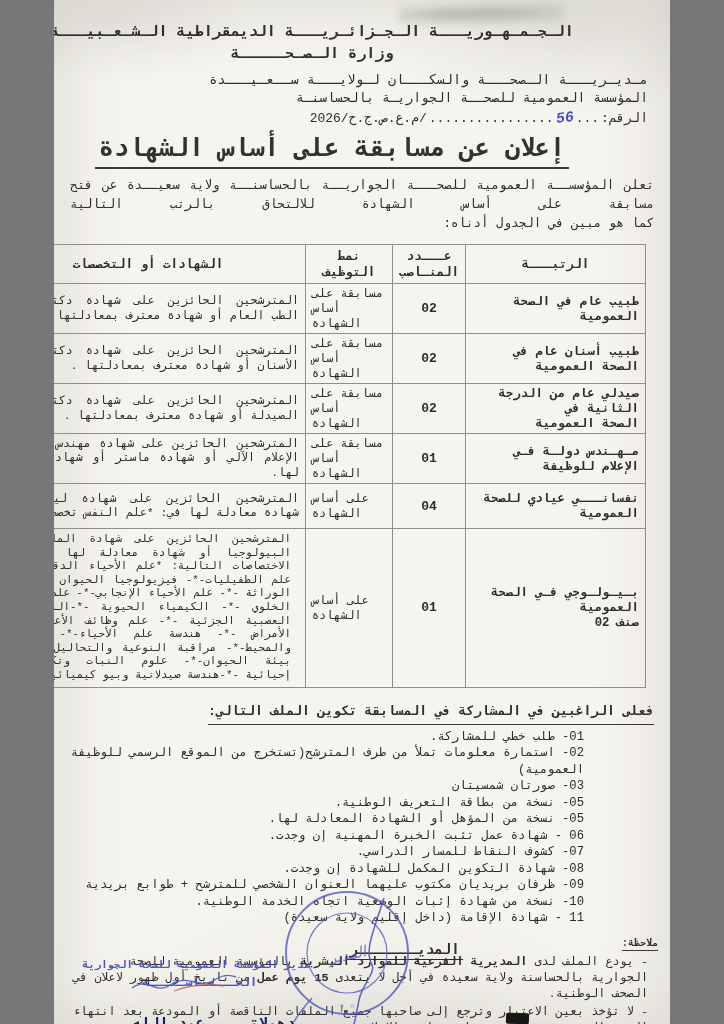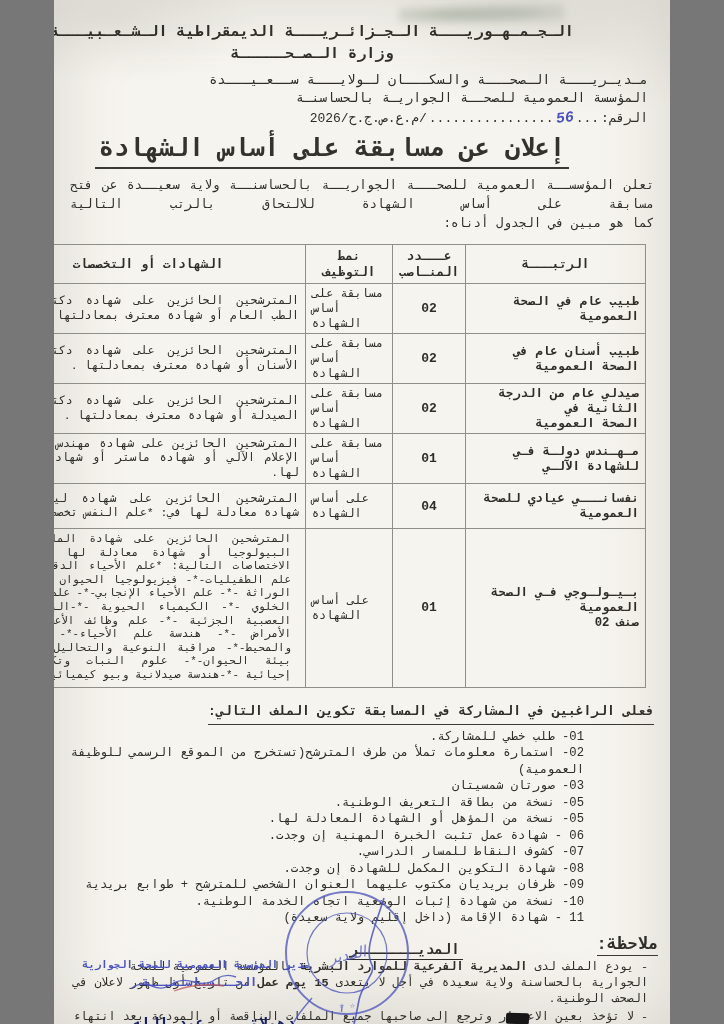--- a/index.html
+++ b/index.html
@@ -41,21 +41,21 @@
   tbody tr{ height:45px; }
   tbody tr:first-child{ height:48px; }
   tbody tr:last-child{ height:auto; }
   tbody tr:last-child td.col-qualifications{ font-size:10.8px; line-height:13.6px; padding:4px 14px; }
 
   .file-sec{ margin:14px 16px 0 16px; }
   .file-heading{ display:inline-block; font-size:13px; font-weight:bold;
                  border-bottom:1.5px solid #3a3935; padding-bottom:5px; }
   ol.file-items{ list-style:none; margin:4px 70px 0 0; padding:0; font-size:12.2px; line-height:16.5px; }
   .note-sec{ margin:6px 12px 0 16px; }
-  .note-heading{ display:inline-block; font-size:17px; font-weight:bold;
+  .note-heading{ display:inline-block; font-size:10px; font-weight:bold;
                  border-bottom:1.5px solid #3a3935; padding-bottom:1px; }
   ul.note-items{ list-style:none; margin:3px 10px 0 0; padding:0; font-size:11.8px; line-height:16px; }
   ul.note-items li{ margin-top:2px; }
   .note-marker{ margin-left:7px; }
   .b{ font-weight:bold; }
 
   .sig-director-title{ position:absolute; left:293px; top:941px; font-size:14px; font-weight:bold;
                        border-bottom:1.5px solid #2c2b27; padding:0 3px 1px 3px; }
   .sig-stamp-line1{ position:absolute; left:22px; top:958px; width:240px; text-align:center;
                     font-size:10.5px; font-weight:bold; color:#4a52c0; }
@@ -136,21 +136,21 @@
           <td class="col-qualifications">المترشحين الحائزين على شهادة دكتوراه طب الأسنان أو شهادة معترف بمعادلتها .</td>
         </tr>
         <tr>
           <td class="col-rank">صيدلي عام من الدرجة الثانية في
 الصحة العمومية</td>
           <td class="col-positions">02</td>
           <td class="col-mode">مسابقة على أساس الشهادة</td>
           <td class="col-qualifications">المترشحين الحائزين على شهادة دكتوراه في الصيدلة أو شهادة معترف بمعادلتها .</td>
         </tr>
         <tr>
-          <td class="col-rank">مـهـندس دولـة فـي للشهادة الآلـي</td>
+          <td class="col-rank">مـهـندس دولـة فـي الإعلام للوظيفة</td>
           <td class="col-positions">01</td>
           <td class="col-mode">مسابقة على أساس الشهادة</td>
           <td class="col-qualifications">المترشحين الحائزين على شهادة مهندس دولة في الإعلام الآلي أو شهادة ماستر أو شهادة معادلة لها.</td>
         </tr>
         <tr>
           <td class="col-rank">نفسانـــي عيادي للصحة العمومية</td>
           <td class="col-positions">04</td>
           <td class="col-mode">على أساس الشهادة</td>
           <td class="col-qualifications">المترشحين الحائزين على شهادة ليسانس أو شهادة معادلة لها في: *علم النفس تخصص عيادي.</td>
         </tr>

